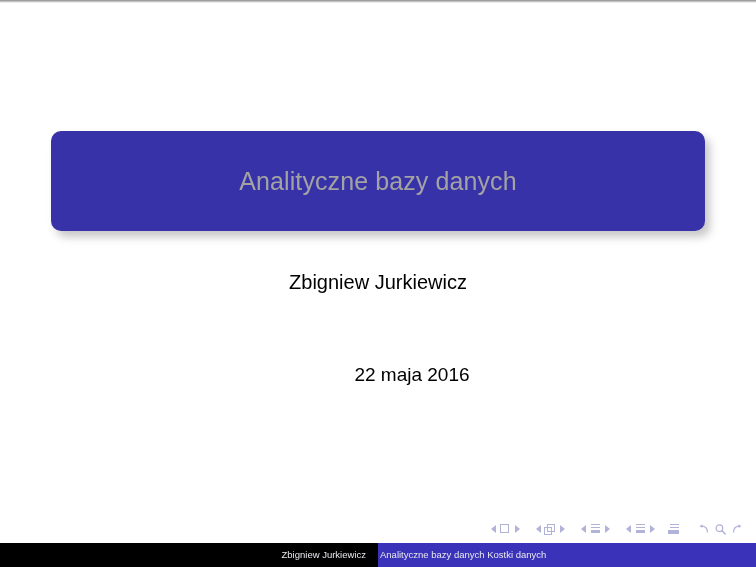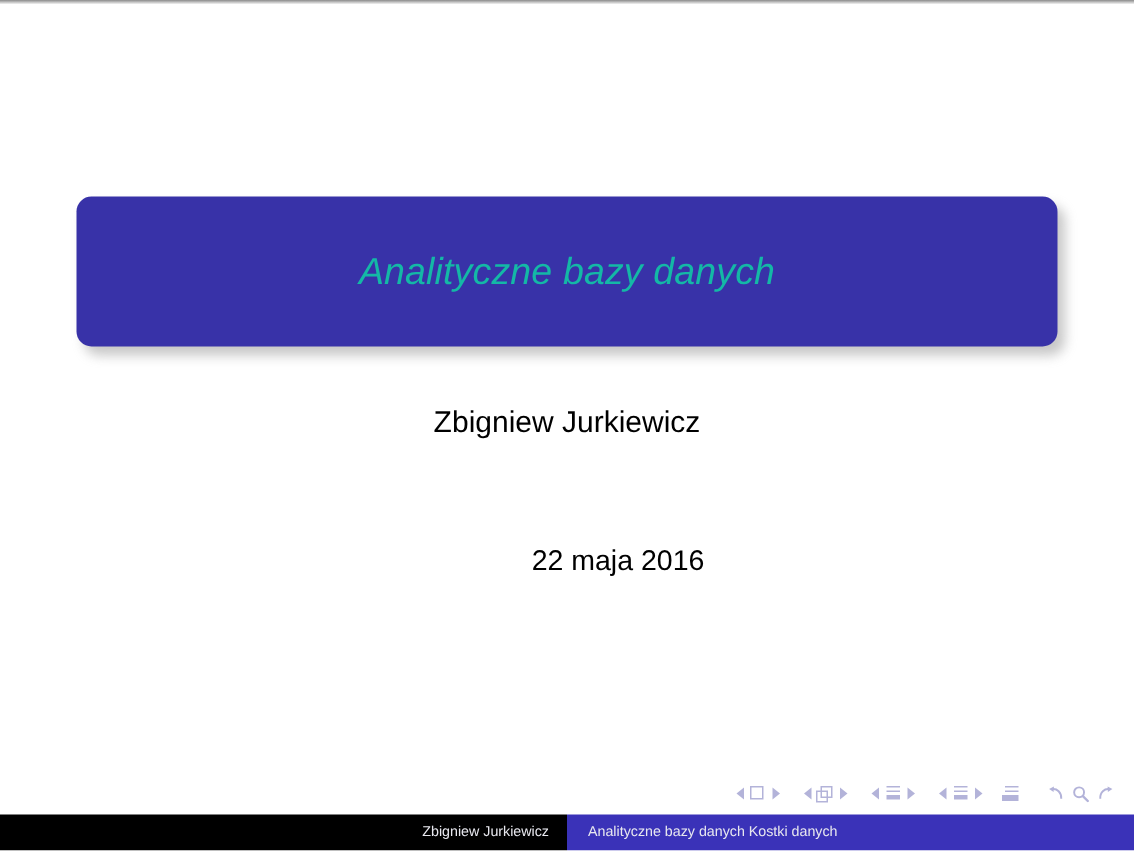--- a/index.html
+++ b/index.html
@@ -57,27 +57,26 @@
     width: 654px;
     height: 100px;
     border-radius: 10px;
     background: #3832a8;
     display: flex;
     flex-direction: column;
     align-items: center;
     justify-content: center;
   }
   .title-line {
-    color: #14b8a6;
+    color: #a3a3a3;
     font-size: 25px;
     line-height: 37px;
     letter-spacing: 0.1px;
     text-align: center;
     white-space: nowrap;
-    font-style: italic;
   }
 
   
   .author {
     position: absolute;
     left: 0;
     top: 268px;
     width: 756px;
     text-align: center;
     color: #000000;
@@ -192,21 +191,21 @@
     padding-right: 12px;
     box-sizing: border-box;
   }
   .footer-right {
     width: 378px;
     height: 24px;
     background: #3a32b8;
     display: flex;
     align-items: center;
     justify-content: flex-start;
-    padding-left: 14px;
+    padding-left: 2px;
     box-sizing: border-box;
   }
   .footer-text {
     color: #e8e8ef;
     font-size: 9.5px;
     line-height: 12px;
     white-space: nowrap;
   }
 </style>
 </head>

